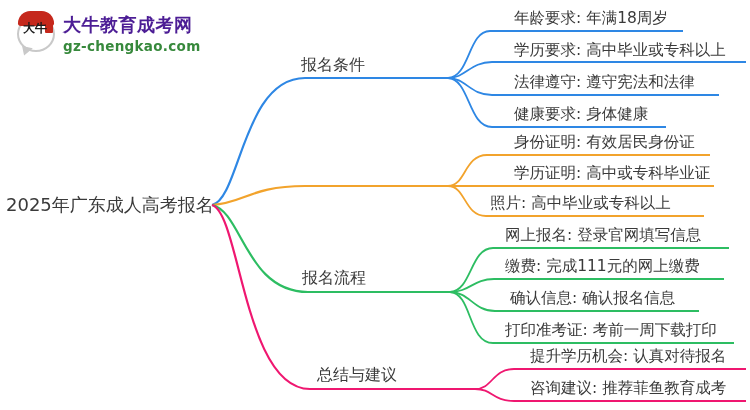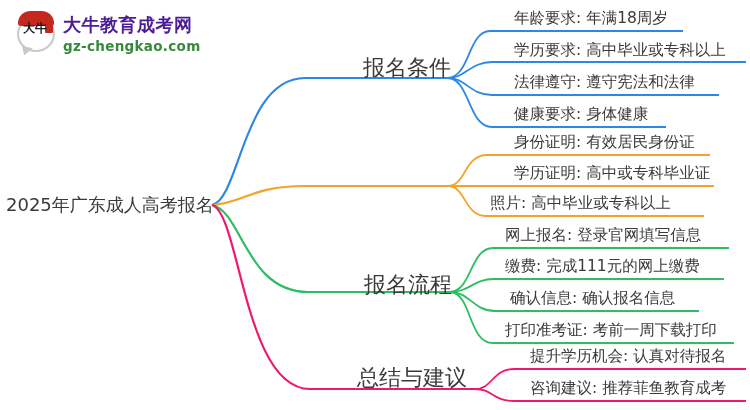--- a/index.html
+++ b/index.html
@@ -3,21 +3,21 @@
 <meta charset="utf-8">
 <style>
   html,body{margin:0;padding:0;background:#ffffff;}
   .stage{
     position:relative;width:750px;height:410px;background:#ffffff;overflow:hidden;
     font-family:"DejaVu Sans","Liberation Sans",sans-serif;color:#3a3a3a;
   }
   .stage svg{position:absolute;left:0;top:0;}
   .label{position:absolute;white-space:nowrap;line-height:1.2;color:#3a3a3a;}
   .root-label{font-size:18px;text-align:right;}
-  .branch-label{font-size:22px;text-align:right;width:150px;}
+  .branch-label{font-size:16px;text-align:left;width:150px;}
   .leaf-label{font-size:15.5px;}
   
   .logo{position:absolute;left:14px;top:9px;display:flex;align-items:center;}
   .logo-icon{position:relative;width:44px;height:48px;flex:0 0 auto;}
   .bubble{position:absolute;left:3px;top:7px;width:34px;height:32px;background:#fff;
           border:2px solid #c9c9c9;border-radius:50%;}
   .bubble-tail{position:absolute;left:7px;top:38px;width:0;height:0;
           border-left:4px solid transparent;border-right:7px solid transparent;
           border-top:9px solid #c9c9c9;transform:rotate(12deg);}
   .cap{position:absolute;left:4px;top:2px;width:36px;height:15px;background:#c5281c;
@@ -68,21 +68,21 @@
     </div>
     <div class="logo-text">
       <div class="logo-title">大牛教育成考网</div>
       <div class="logo-sub">gz-chengkao.com</div>
     </div>
   </div>
 
   <div class="label root-label" style="left:6px;top:194px;width:202px;">2025年广东成人高考报名</div>
 
   <div class="label branch-label" style="left:301px;top:55px;">报名条件</div>
-  <div class="label branch-label" style="left:302px;top:274px;font-family:Liberation Mono, monospace;">报名流程</div>
+  <div class="label branch-label" style="left:302px;top:268px;">报名流程</div>
   <div class="label branch-label" style="left:317px;top:365px;">总结与建议</div>
 
   <div class="label leaf-label" style="left:514px;top:9px;">年龄要求: 年满18周岁</div>
   <div class="label leaf-label" style="left:514px;top:41px;">学历要求: 高中毕业或专科以上</div>
   <div class="label leaf-label" style="left:514px;top:73px;">法律遵守: 遵守宪法和法律</div>
   <div class="label leaf-label" style="left:514px;top:105px;">健康要求: 身体健康</div>
 
   <div class="label leaf-label" style="left:514px;top:133px;">身份证明: 有效居民身份证</div>
   <div class="label leaf-label" style="left:514px;top:164px;">学历证明: 高中或专科毕业证</div>
   <div class="label leaf-label" style="left:490px;top:194px;">照片: 高中毕业或专科以上</div>

